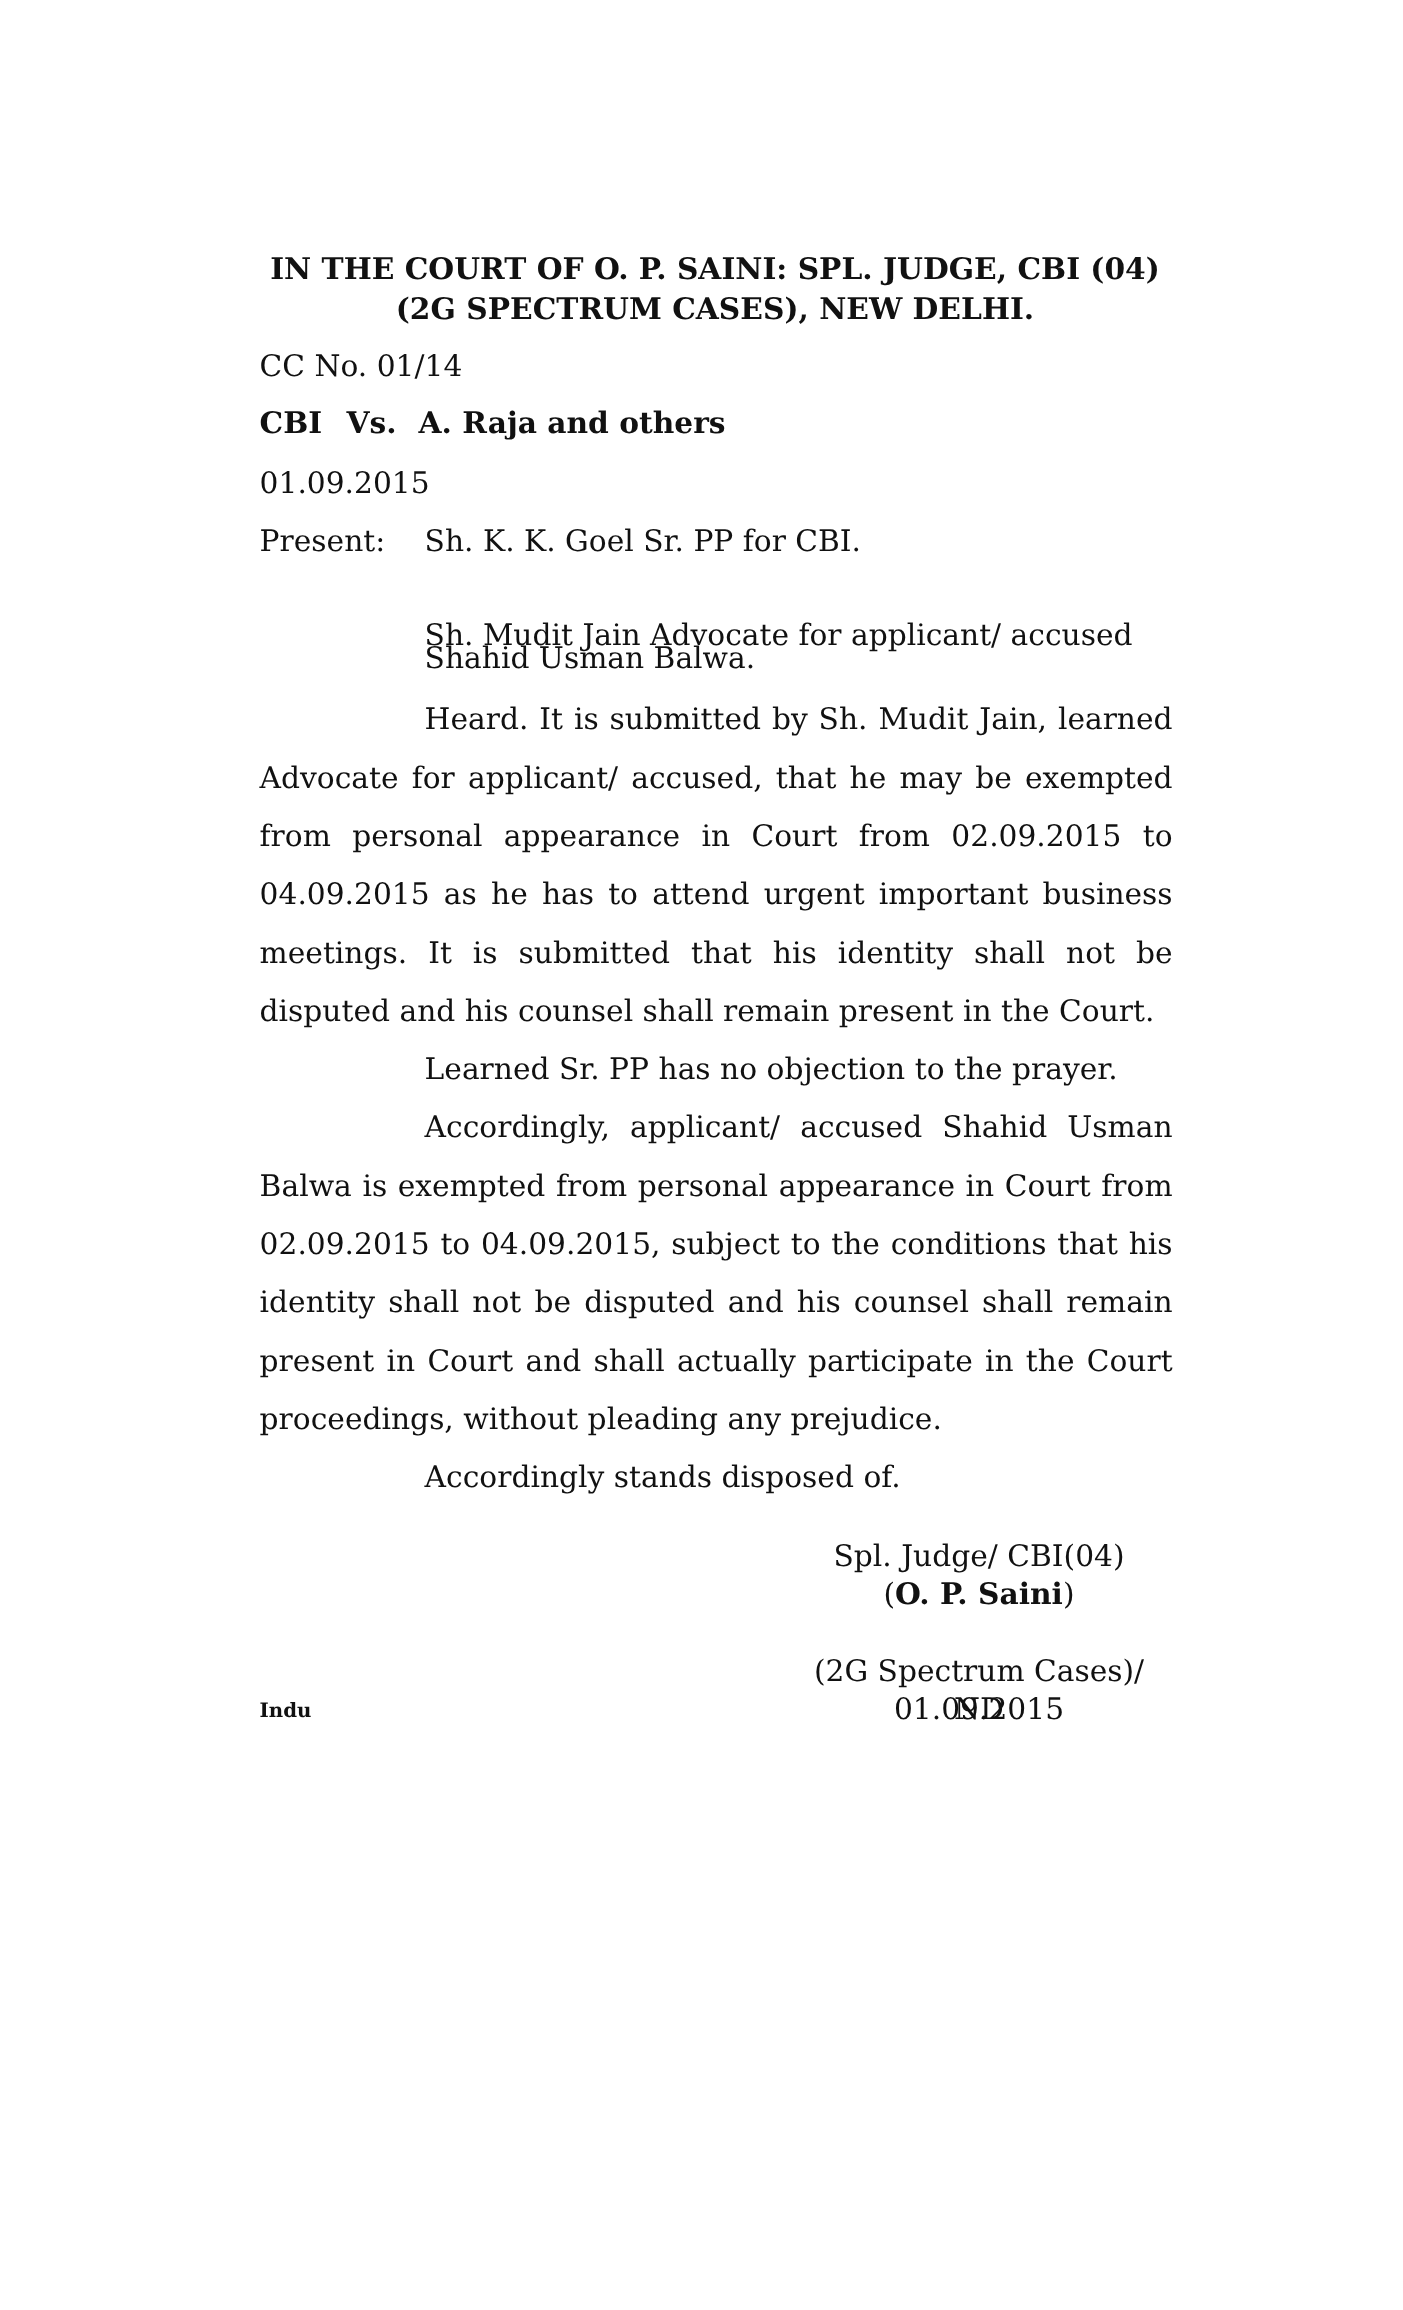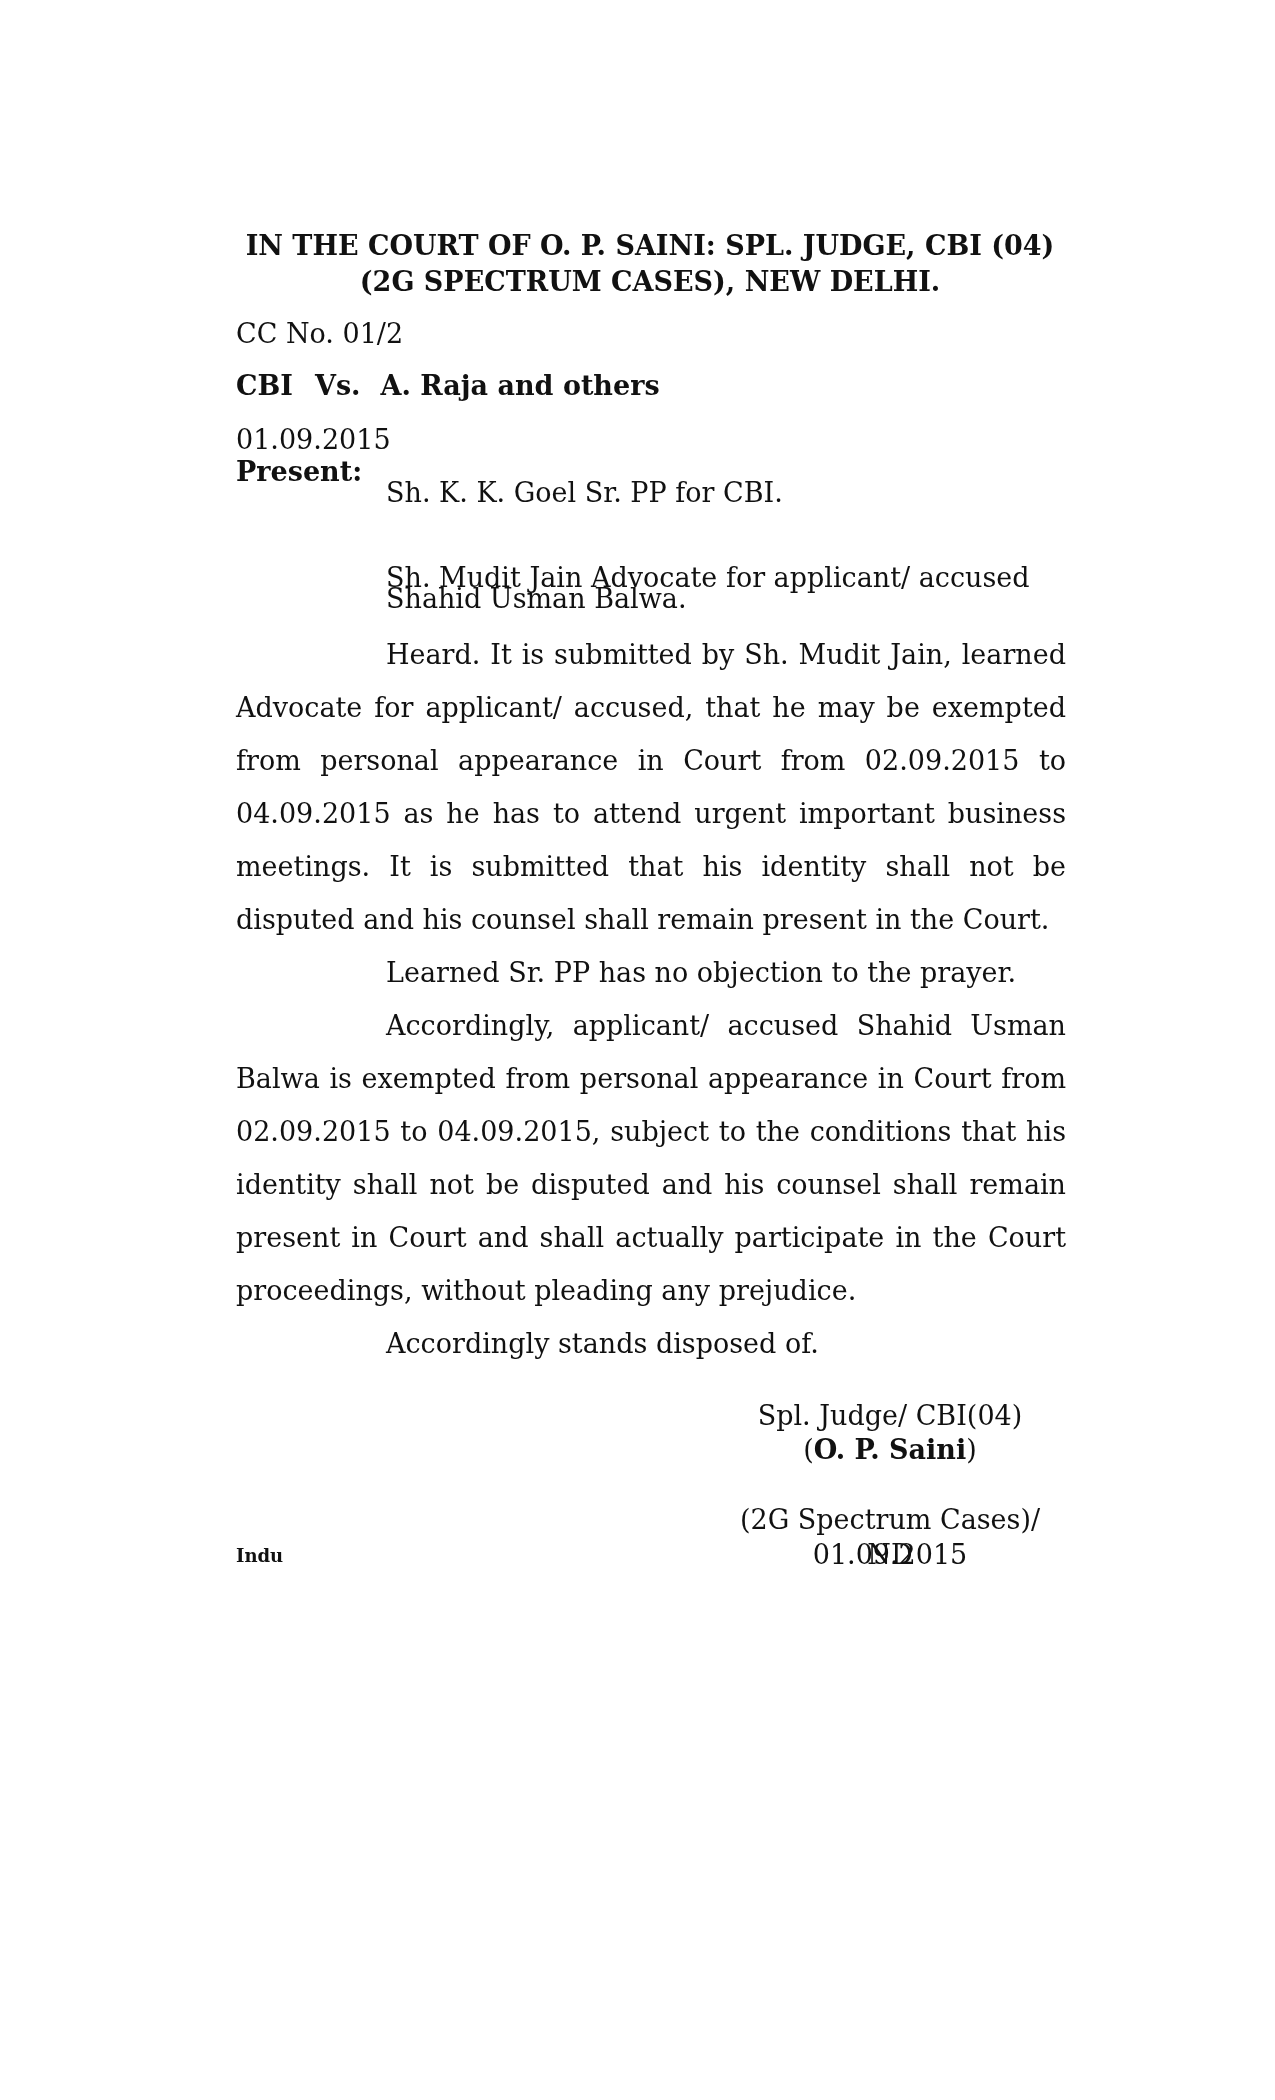--- a/index.html
+++ b/index.html
@@ -66,29 +66,29 @@
     .gap { display: inline-block; }
   </style>
 </head>
 <body>
 
 <div class="page">
 
   <div class="heading" style="top:228px;">IN THE COURT OF O. P. SAINI: SPL. JUDGE, CBI (04)</div>
   <div class="heading" style="top:264px;">(2G SPECTRUM CASES), NEW DELHI.</div>
 
-  <div class="line" style="top:316px;">CC No. 01/2</div>
+  <div class="line" style="top:316px;">CC No. 01/14</div>
 
   <div class="line bold" style="top:368px;">
     <span>CBI</span><span class="gap" style="width:22px;"></span><span>Vs.</span><span class="gap" style="width:20px;"></span><span>A. Raja and others</span>
   </div>
 
   <div class="line" style="top:422px;">01.09.2015</div>
 
-  <div class="line" style="top:454px;font-weight:bold;">Present:</div>
+  <div class="line" style="top:475px;">Present:</div>
   <div class="line indent-abs" style="top:475px;">Sh. K. K. Goel Sr. PP for CBI.</div>
   <div class="line indent-abs" style="top:528px;margin-top:32px;">Sh. Mudit Jain Advocate for applicant/ accused</div>
   <div class="line indent-abs" style="top:581px;">Shahid Usman Balwa.</div>
 
   <div class="para" style="top:628px;">Heard. It is submitted by Sh. Mudit Jain, learned Advocate for applicant/ accused, that he may be exempted from personal appearance in Court from 02.09.2015 to 04.09.2015 as he has to attend urgent important business meetings. It is submitted that his identity shall not be disputed and his counsel shall remain present in the Court.</div>
   <div class="para" style="top:946px;">Learned Sr. PP has no objection to the prayer.</div>
   <div class="para" style="top:999px;">Accordingly, applicant/ accused Shahid Usman Balwa is exempted from personal appearance in Court from 02.09.2015 to 04.09.2015, subject to the conditions that his identity shall not be disputed and his counsel shall remain present in Court and shall actually participate in the Court proceedings, without pleading any prejudice.</div>
   <div class="para" style="top:1317px;">Accordingly stands disposed of.</div>
 
   <div class="sig" style="top:1432px;">

